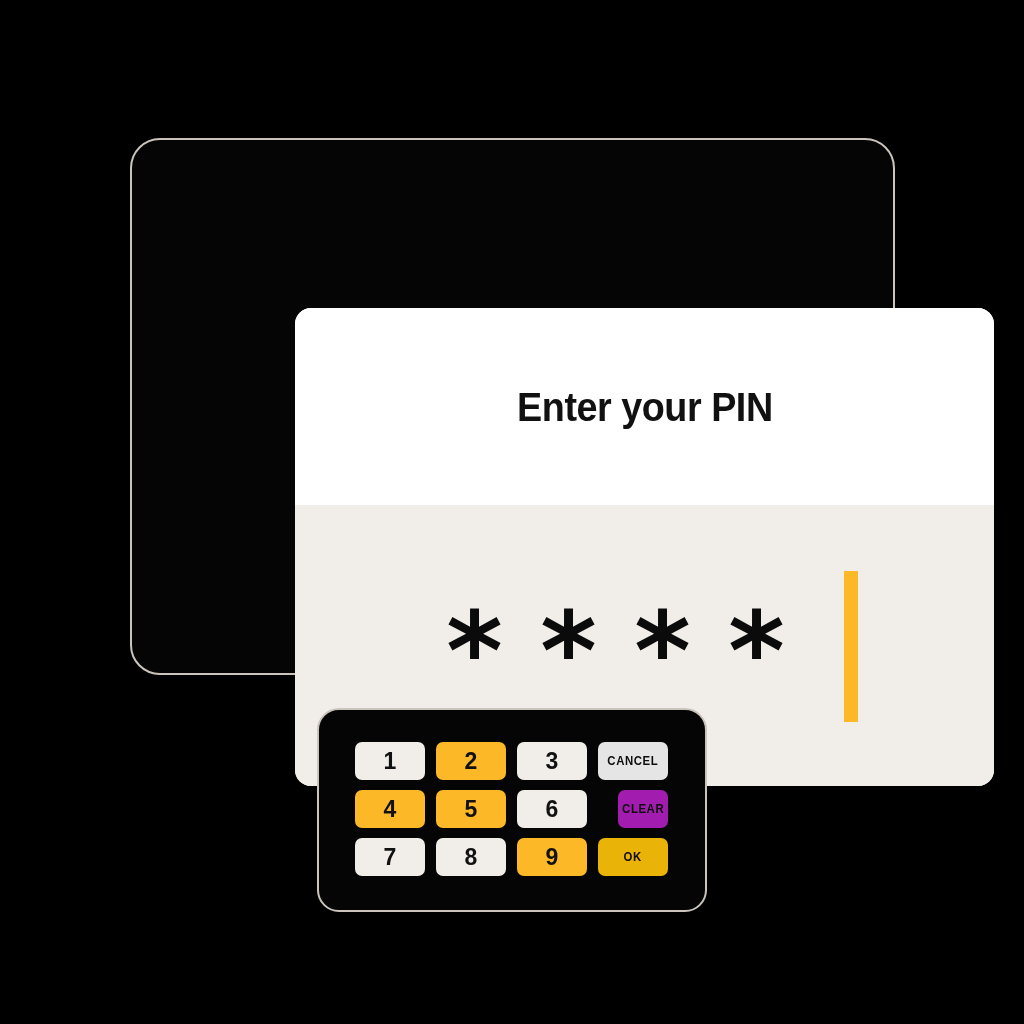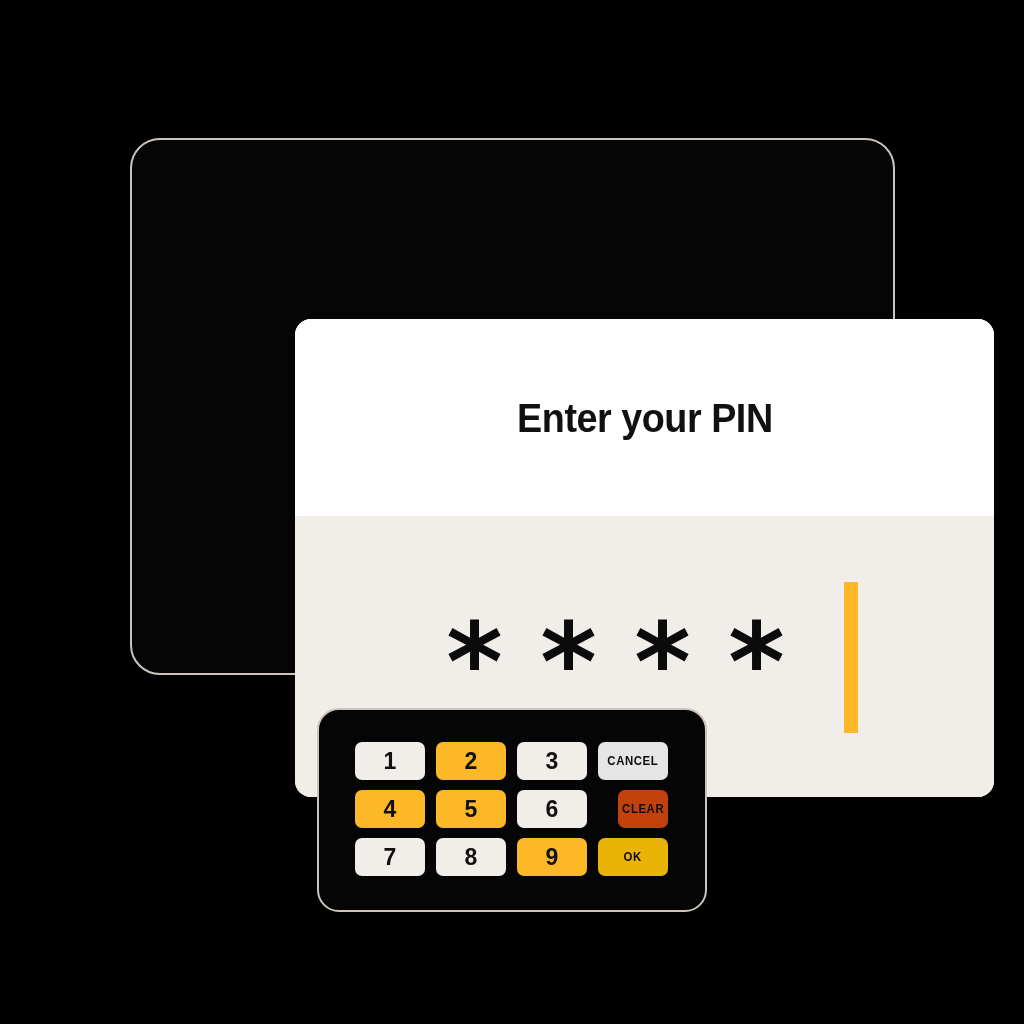--- a/index.html
+++ b/index.html
@@ -38,21 +38,20 @@
 
   .screen {
     position: absolute;
     left: 163px;
     top: 168px;
     width: 699px;
     height: 478px;
     border-radius: 16px;
     overflow: hidden;
     background: #F1EEEA;
-    margin-top: 11px;
   }
 
   .screen-header {
     position: absolute;
     left: 0; top: 0;
     width: 100%;
     height: 197px;
     background: #FFFFFF;
     display: flex;
     align-items: center;
@@ -169,21 +168,21 @@
     font-weight: bold;
     color: #0E0E0E;
     letter-spacing: 0.6px;
     line-height: 1;
     transform: scaleX(0.95);
   }
 
   .k-plain  { background: #F1EEEA; }
   .k-accent { background: #FDB827; }
   .k-cancel { background: #e5e5e5; }
-  .k-clear  { background: #c2410c; margin-left: 20px; }
+  .k-clear  { background: #a21caf; margin-left: 20px; }
   .k-ok     { background: #eab308; }
 </style>
 </head>
 <body style="background: rgb(0, 0, 0);">
 
 <div id="stage" style="background: rgb(0, 0, 0);">
 
   <div class="terminal-bezel" style="background: rgb(5, 5, 5); border-color: rgb(203, 196, 188);">
 
     <div class="screen">

